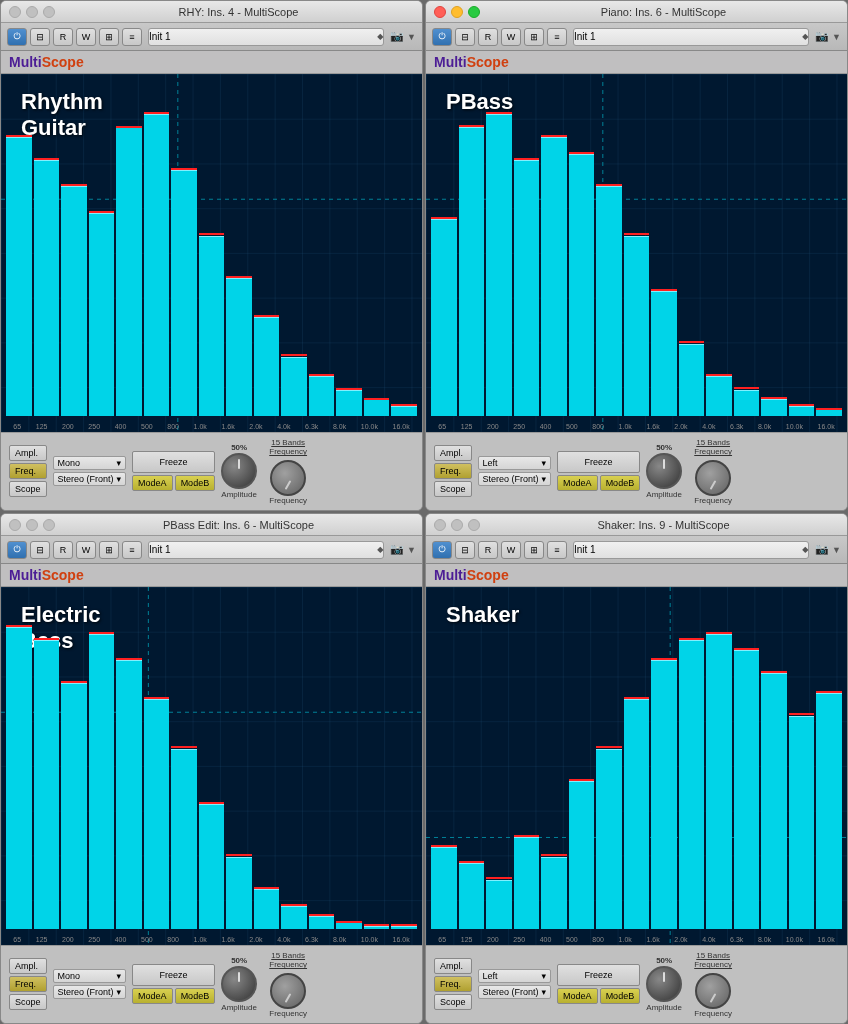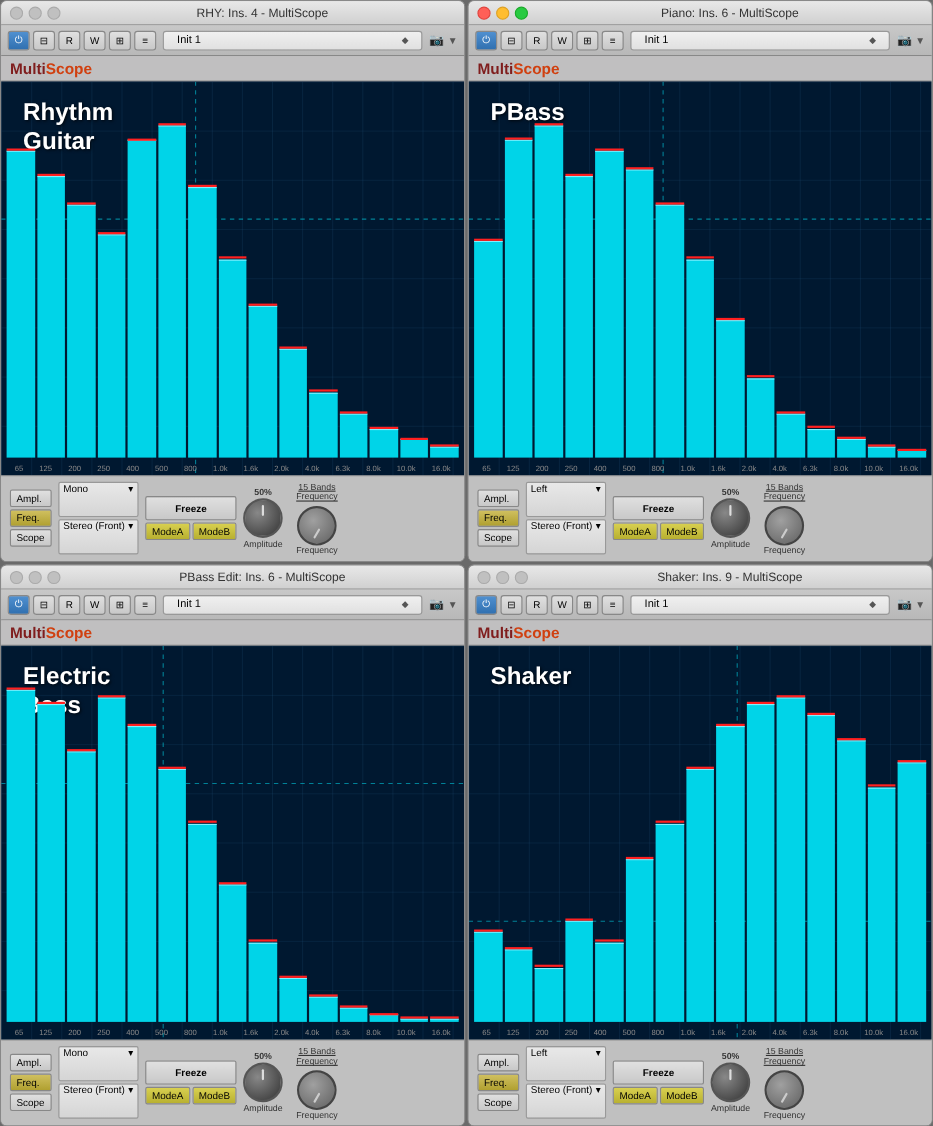--- a/index.html
+++ b/index.html
@@ -95,40 +95,40 @@
 
     .init-dropdown {
       flex: 1;
       height: 18px;
       background: linear-gradient(to bottom, #f0f0f0, #e0e0e0);
       border: 1px solid #999;
       border-radius: 3px;
       font-size: 10px;
       display: flex;
       align-items: center;
-      padding: 0 12px;
+      padding: 0 0;
       justify-content: space-between;
       margin: 0 3px;
     }
 
     .diamond { font-size: 8px; color: #555; }
     .camera-icon { font-size: 11px; color: #555; }
     .arrow-icon { font-size: 9px; color: #555; }
 
     .multiscope-header {
       background: #c0bfc0;
       padding: 3px 8px;
       font-size: 14px;
       font-weight: bold;
       color: #1a1a2e;
       flex-shrink: 0;
       border-bottom: 1px solid #999;
     }
 
-    .multiscope-header span.multi { color: #7f1d1d; }
+    .multiscope-header span.multi { color: #4c1d95; }
     .multiscope-header span.scope { color: #d04010; }
 
     .spectrum-display {
       background: #001830;
       flex: 1;
       position: relative;
       overflow: hidden;
     }
 
     .instrument-label {
@@ -220,27 +220,28 @@
       align-items: center;
       white-space: nowrap;
     }
 
     .ctrl-btn.active {
       background: linear-gradient(to bottom, #d0c060, #b0a030);
       color: #000;
     }
 
     .dropdown-ctrl {
-      height: 32px;
+      height: 14px;
       padding: 0 4px;
       background: linear-gradient(to bottom, #e8e8e8, #d5d5d5);
       border: 1px solid #999;
       border-radius: 2px;
       font-size: 9px;
       display: flex;
+      align-items: center;
       justify-content: space-between;
       gap: 3px;
       cursor: pointer;
       min-width: 70px;
     }
 
     .mode-btn {
       height: 16px;
       padding: 0 5px;
       background: linear-gradient(to bottom, #d8d050, #b8b030);
@@ -256,21 +257,20 @@
       height: 22px;
       padding: 0 6px;
       background: linear-gradient(to bottom, #e0e0e0, #c8c8c8);
       border: 1px solid #888;
       border-radius: 2px;
       font-size: 9px;
       cursor: pointer;
       display: flex;
       align-items: center;
       justify-content: center;
-      font-weight: bold;
     }
 
     .knob-group {
       display: flex;
       flex-direction: column;
       align-items: center;
       gap: 1px;
     }
 
     .knob-label {

